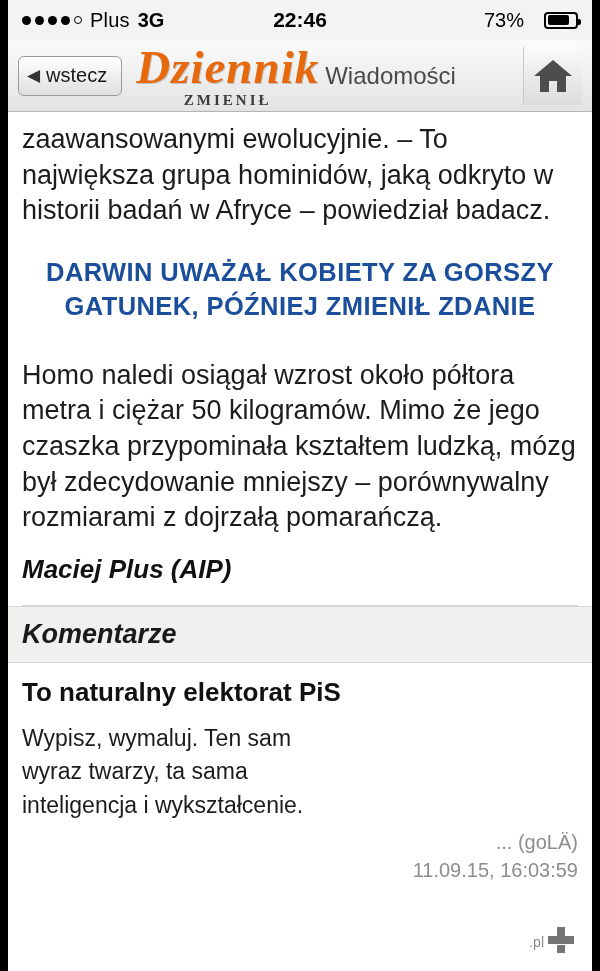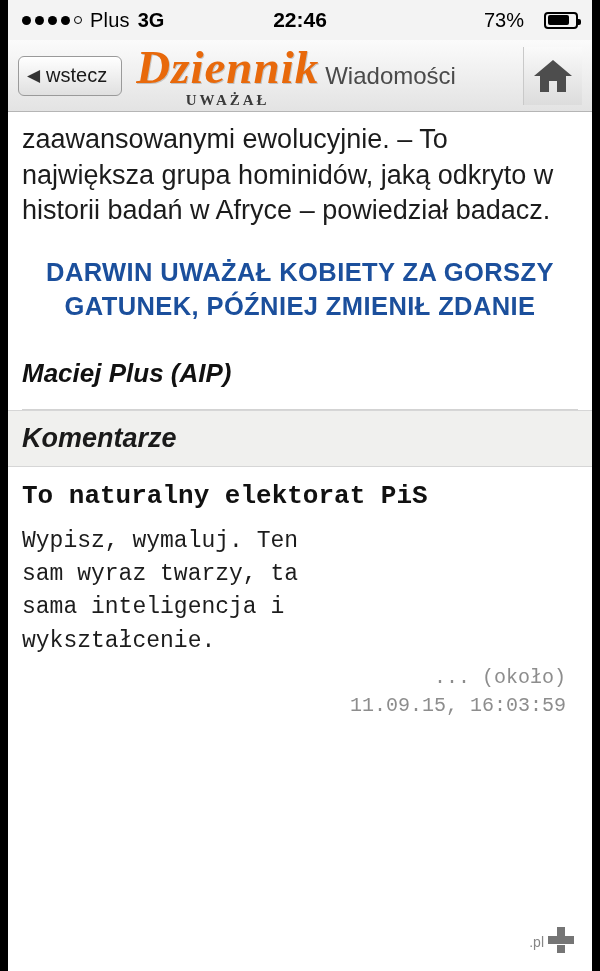--- a/index.html
+++ b/index.html
@@ -218,23 +218,22 @@
     background: #f0f0ee;
     padding: 12px 14px;
     font-size: 27px;
     font-weight: bold;
     color: #1a1a1a;
     border-top: 1px solid #d6d6d6;
     border-bottom: 1px solid #d6d6d6;
     font-style: italic;
   }
   .comment {
-    padding: 14px 26px 0 14px;
-    position: relative;
-    font-family: Liberation Mono, monospace;
+    padding: 14px 14px 0 14px;
+    position: relative;
   }
   .comment-title {
     font-size: 26px;
     font-weight: bold;
     color: #111;
     margin-bottom: 14px;
   }
   .comment-body {
     display: flex;
     gap: 4px;
@@ -326,45 +325,46 @@
     </div>
   </div>
 
   <div class="site-header">
     <div class="back-btn">
       <span class="back-arrow">◀</span>
       <span>wstecz</span>
     </div>
     <div class="logo-block">
       <span class="logo-main">Dziennik</span>
-      <span class="logo-sub">UWAŻAŁ</span>
+      <span class="logo-sub">ZMIENIŁ</span>
     </div>
     <div class="section-label">Wiadomości</div>
     <div class="home-btn">
       <svg width="40" height="36" viewBox="0 0 40 36">
         <polygon points="20,2 39,18 33,18 33,34 24,34 24,23 16,23 16,34 7,34 7,18 1,18" fill="#4d4d4d"></polygon>
       </svg>
     </div>
   </div>
 
   <div class="content">
     <p class="para">zaawansowanymi ewolucyjnie. – To największa grupa hominidów, jaką odkryto w historii badań w Afryce – powiedział badacz.</p>
     <div class="related-link">DARWIN UWAŻAŁ KOBIETY ZA GORSZY GATUNEK, PÓŹNIEJ ZMIENIŁ ZDANIE</div>
+    <p class="para">Homo naledi osiągał wzrost około półtora metra i ciężar 50 kilogramów. Mimo że jego czaszka przypominała kształtem ludzką, mózg był zdecydowanie mniejszy – porównywalny rozmiarami z dojrzałą pomarańczą.</p>
     <div class="byline">Maciej Plus (AIP)</div>
     <hr class="divider">
   </div>
 
   <div class="comments-header">Komentarze</div>
 
   <div class="comment">
     <div class="comment-title">To naturalny elektorat PiS</div>
     <div class="comment-body">
       <div class="comment-text">Wypisz, wymaluj. Ten sam wyraz twarzy, ta sama inteligencja i wykształcenie.</div>
       <div class="comment-meta">
-        <div>... (około)</div>
+        <div>... (goLÄ)</div>
         <div>11.09.15, 16:03:59</div>
       </div>
     </div>
   </div>
 
   <div class="watermark">
     <span class="wm-pl">.pl</span>
     <span class="wm-mark"></span>
   </div>
 

